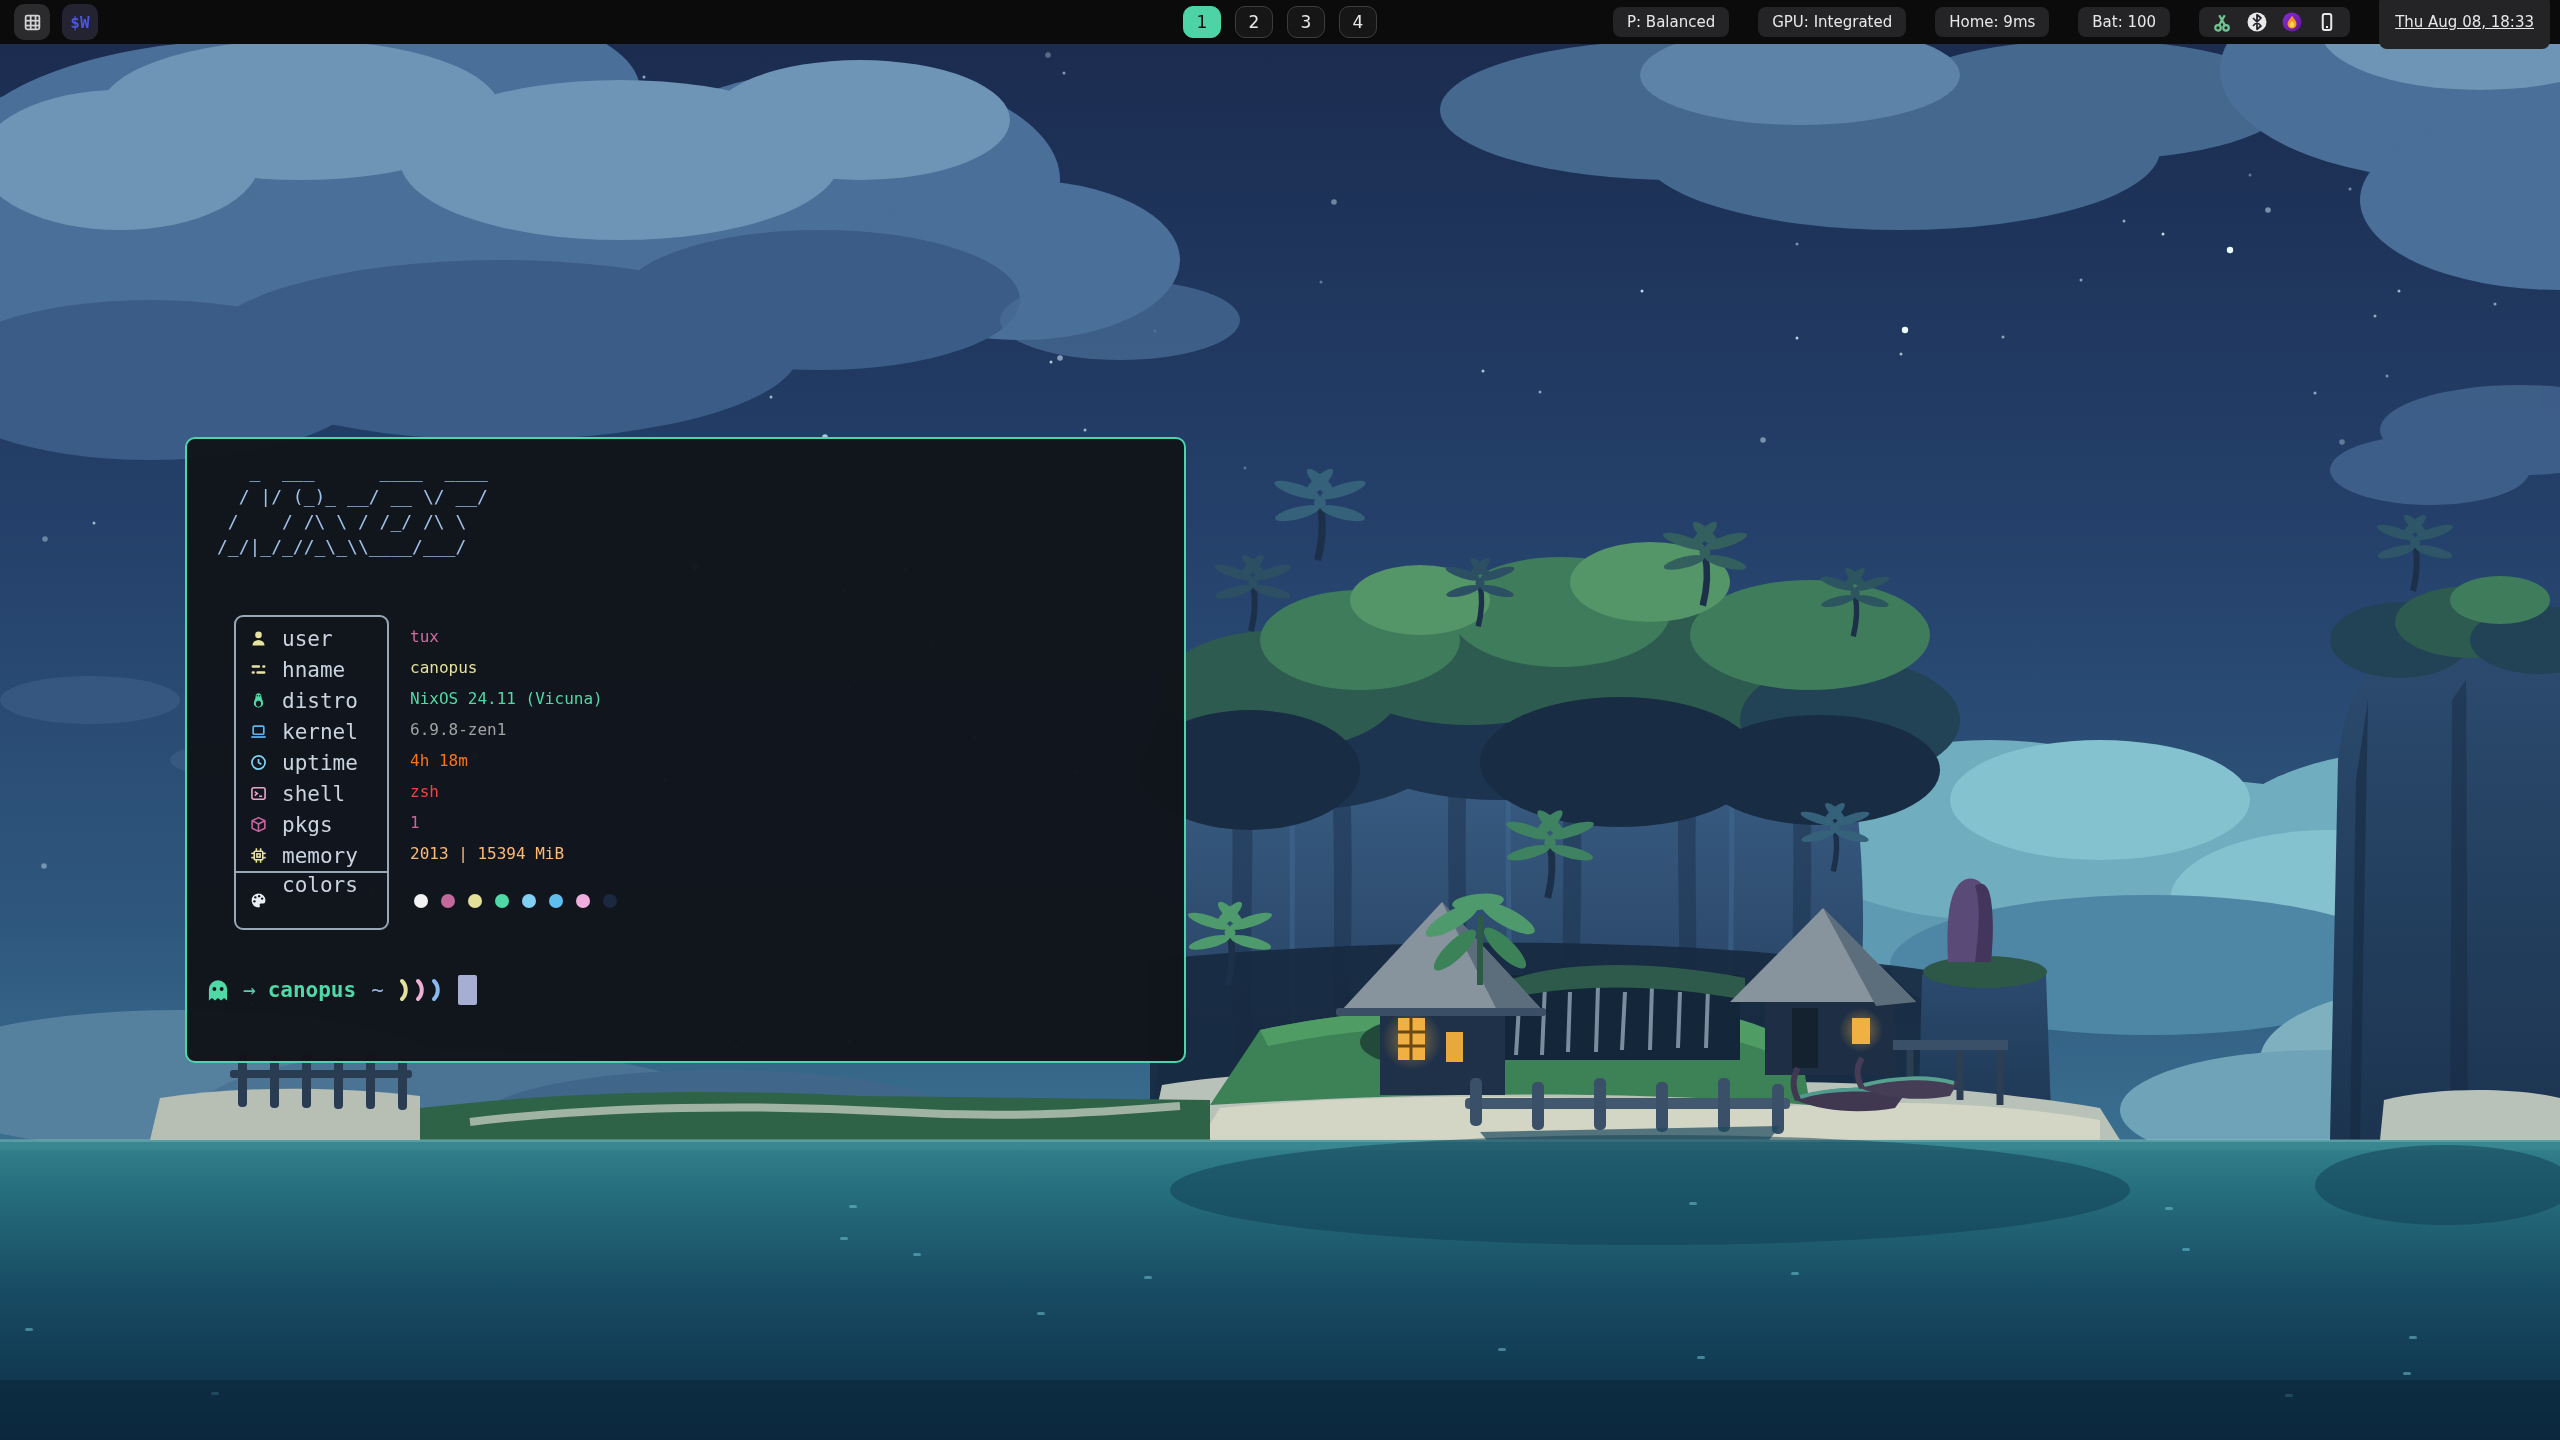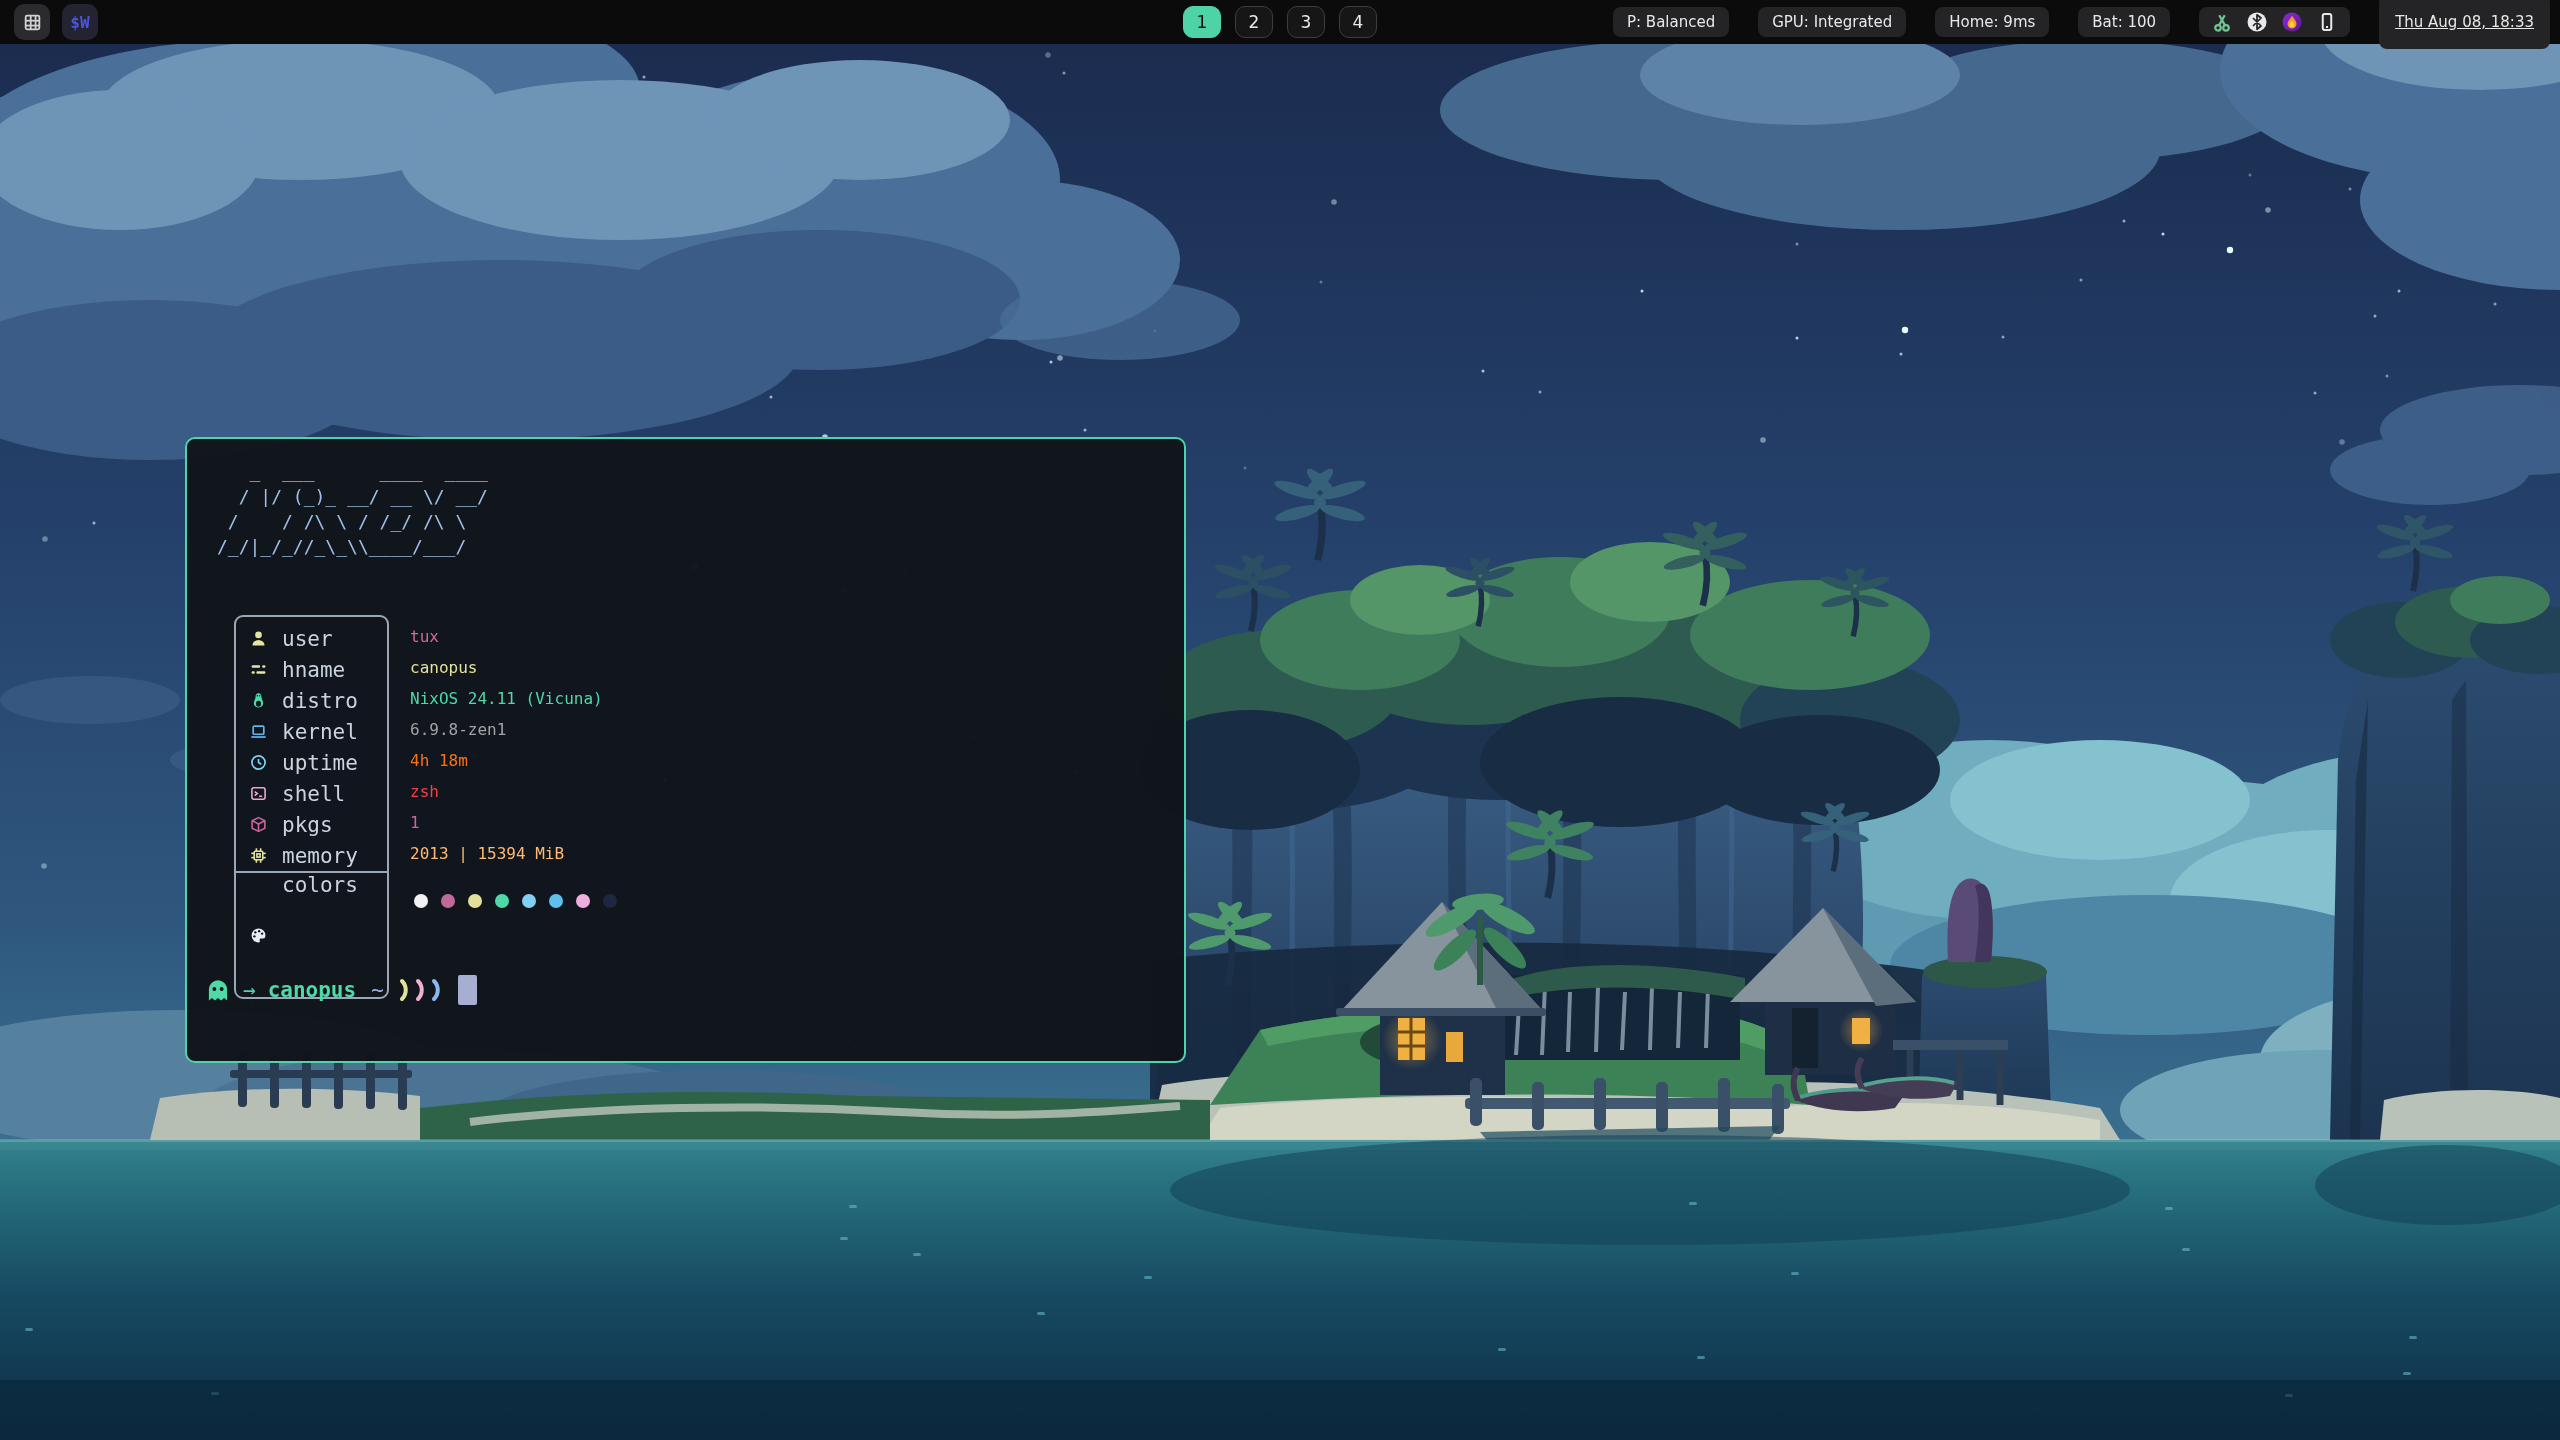--- a/index.html
+++ b/index.html
@@ -25,21 +25,21 @@
         display:flex;align-items:center;padding:0 14px;white-space:nowrap;}
   .pill.tray{gap:15px;padding:0 13px;}
   .pill.clock{padding:12px 16px;text-decoration:underline;}
 
   
   .terminal{position:absolute;left:185px;top:437px;width:1001px;height:626px;box-sizing:border-box;
             background:rgba(17,20,26,0.97);border:2px solid #4ed4ad;border-radius:10px;z-index:20;
             font-family:"DejaVu Sans Mono",monospace;}
   .ascii{position:absolute;left:30px;top:20px;margin:0;font-size:18px;line-height:25px;color:#9fc0ea;
          font-family:"DejaVu Sans Mono",monospace;}
-  .fetch-box{position:absolute;left:47px;top:176px;width:155px;height:384px;border:2px solid #9aa7b6;
+  .fetch-box{position:absolute;left:47px;top:176px;width:155px;height:315px;border:2px solid #9aa7b6;
              border-radius:9px;box-sizing:border-box;}
   .fetch-rows{padding-top:6px;}
   .fetch-row{height:31px;display:flex;align-items:center;gap:13px;padding-left:11px;}
   .ficon{width:22px;display:flex;align-items:center;justify-content:center;}
   .flabel{color:#c9d4e0;font-size:21px;}
   .fetch-divider{position:absolute;left:-2px;right:-2px;top:254px;border-top:2px solid #9aa7b6;}
   .fetch-colors-row{position:absolute;left:0;right:0;top:256px;bottom:0;display:flex;
                     gap:13px;padding-left:11px;}
   .fetch-values{position:absolute;left:223px;top:176px;padding-top:6px;}
   .fetch-value{height:31px;display:flex;align-items:center;font-size:16px;white-space:pre;}

